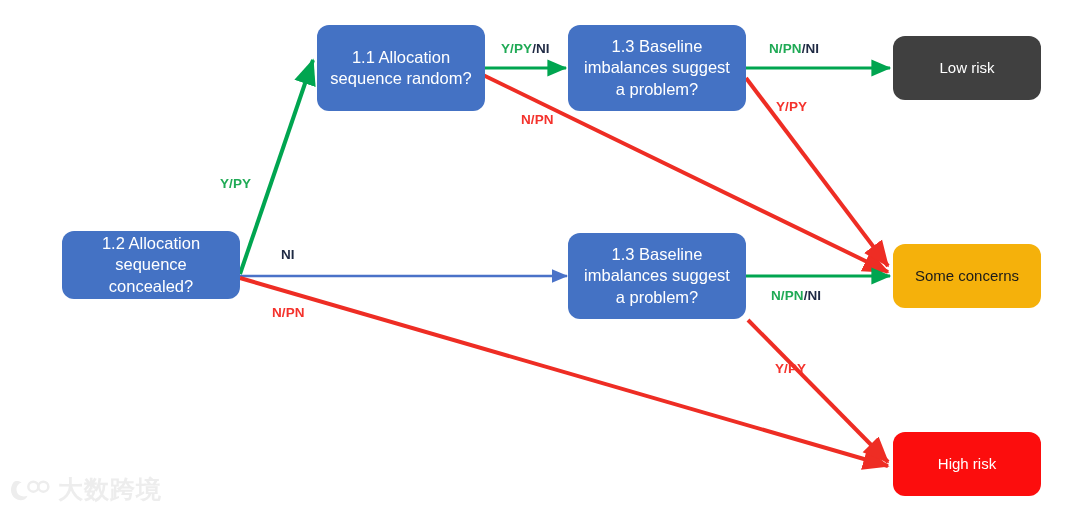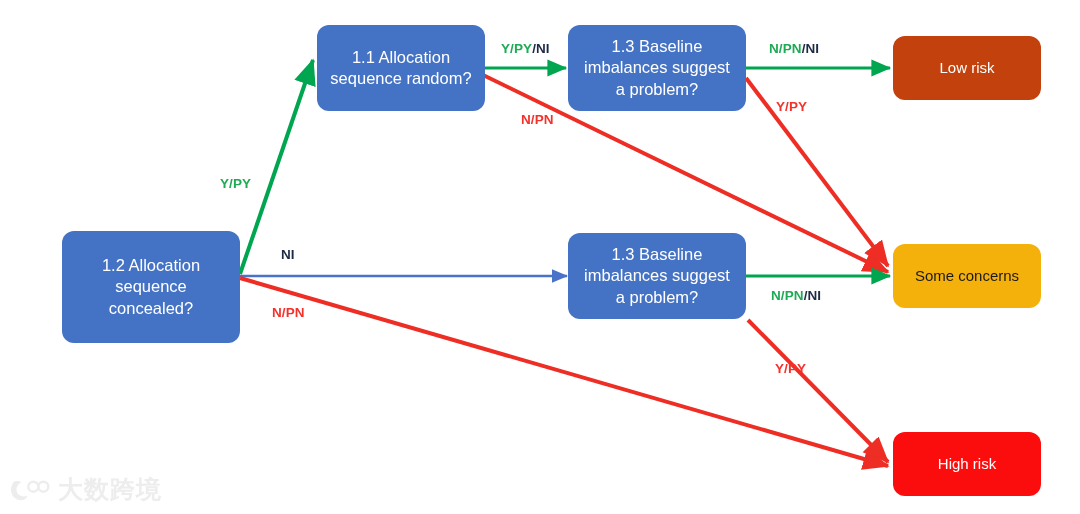--- a/index.html
+++ b/index.html
@@ -35,21 +35,21 @@
     line-height: 1.28;
     white-space: pre-line;
     z-index: 3;
   }
   .node-q {
     background: #4472c4;
     color: #ffffff;
     font-size: 16.5px;
   }
   .node-low {
-    background: #c2410c;
+    background: #404040;
     color: #ffffff;
     font-size: 15px;
   }
   .node-some {
     background: #f5b10b;
     color: #1a1a1a;
     font-size: 15px;
   }
   .node-high {
     background: #fc0d0d;
@@ -120,21 +120,21 @@
 
     <line x1="746" y1="68" x2="890" y2="68" stroke="#00a550" stroke-width="3" marker-end="url(#arrow-green)"></line>
 
     <line x1="746" y1="78" x2="888" y2="266" stroke="#ee2d24" stroke-width="4" marker-end="url(#arrow-red)"></line>
 
     <line x1="746" y1="276" x2="890" y2="276" stroke="#00a550" stroke-width="3" marker-end="url(#arrow-green)"></line>
 
     <line x1="748" y1="320" x2="888" y2="462" stroke="#ee2d24" stroke-width="4" marker-end="url(#arrow-red)"></line>
   </svg>
 
-  <div class="node node-q" style="left:62px; top:231px; width:178px; height:112px;">
+  <div class="node node-q" style="left:62px; top:231px; width:178px; height:68px;">
     <span>1.2 Allocation
 sequence
 concealed?</span>
   </div>
 
   <div class="node node-q" style="left:317px; top:25px; width:168px; height:86px;">
     <span>1.1 Allocation
 sequence  random?</span>
   </div>
 

